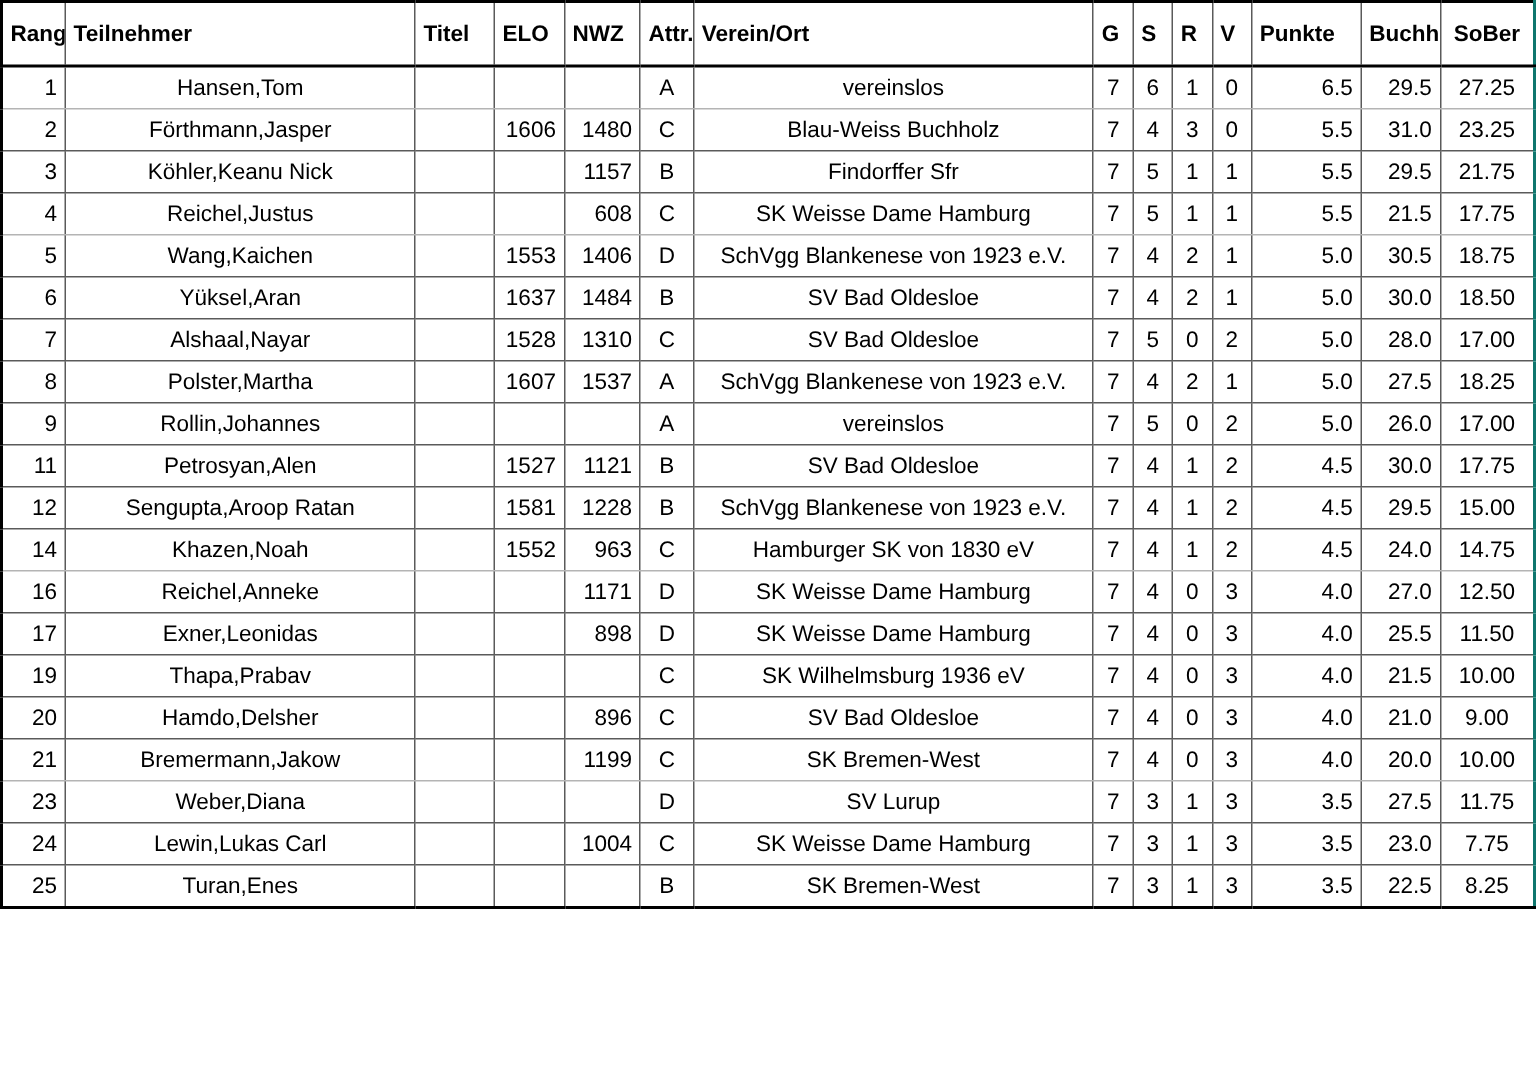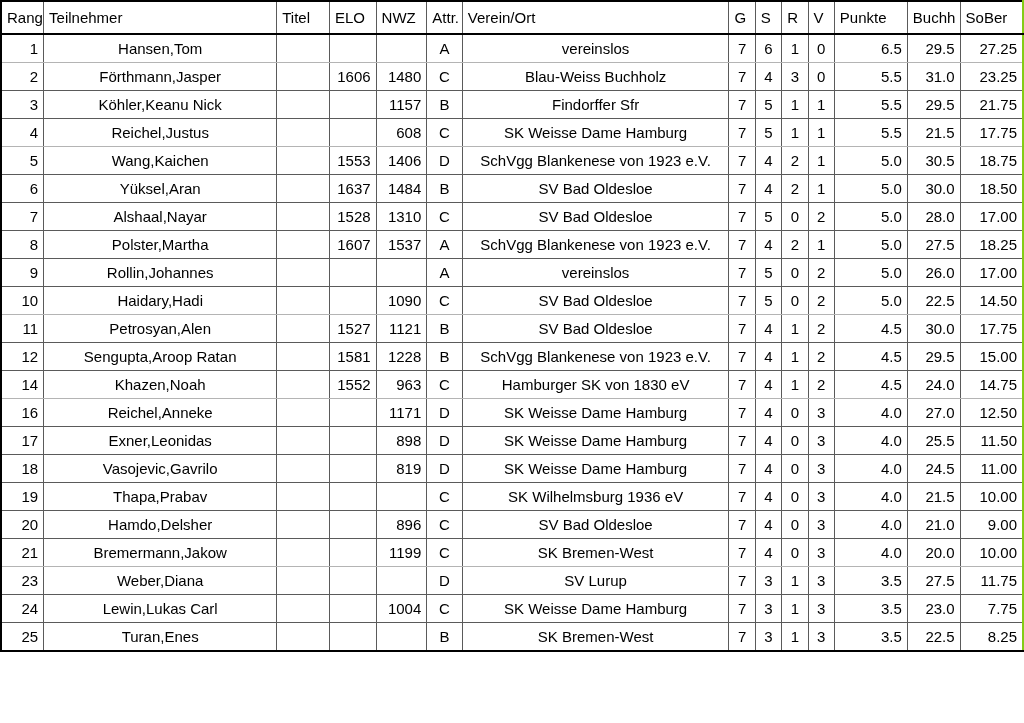--- a/index.html
+++ b/index.html
@@ -29,36 +29,37 @@
     border-bottom: 1px solid #5a5a5a;
     padding: 0 5px;
     height: 27px;
     line-height: 27px;
     box-sizing: border-box;
     overflow: hidden;
     white-space: nowrap;
   }
 
   table.standings thead th {
-    font-weight: normal;
+    font-weight: bold;
     text-align: left;
     border-bottom: 2px solid #000000;
     border-top: 2px solid #000000;
-    height: 33px;
+    height: 43px;
     line-height: 27px;
   }
 
   
   table.standings th.c-rang,
   table.standings td.c-rang {
     border-left: 2px solid #000000;
   }
   table.standings th.c-sober,
   table.standings td.c-sober {
-    border-right: 2px solid #84cc16;
+    border-right: 2px solid #0f766e;
+    text-align: center;
   }
 
   
   .c-rang   { width: 42px;  }
   .c-titel  { width: 52px;  }
   .c-elo    { width: 46px;  }
   .c-nwz    { width: 50px;  }
   .c-attr   { width: 35px;  }
   .c-verein { width: 263px; }
   .c-g      { width: 26px;  }
@@ -260,36 +261,20 @@
         <td class="c-attr ctr">A</td>
         <td class="c-verein lft">vereinslos</td>
         <td class="c-g ctr">7</td>
         <td class="c-s ctr">5</td>
         <td class="c-r ctr">0</td>
         <td class="c-v ctr">2</td>
         <td class="c-punkte num">5.0</td>
         <td class="c-buchh num">26.0</td>
         <td class="c-sober num">17.00</td>
       </tr>
-      <tr class="group-end">
-        <td class="c-rang num">10</td>
-        <td class="c-name lft">Haidary,Hadi</td>
-        <td class="c-titel ctr"></td>
-        <td class="c-elo num"></td>
-        <td class="c-nwz num">1090</td>
-        <td class="c-attr ctr">C</td>
-        <td class="c-verein lft">SV Bad Oldesloe</td>
-        <td class="c-g ctr">7</td>
-        <td class="c-s ctr">5</td>
-        <td class="c-r ctr">0</td>
-        <td class="c-v ctr">2</td>
-        <td class="c-punkte num">5.0</td>
-        <td class="c-buchh num">22.5</td>
-        <td class="c-sober num">14.50</td>
-      </tr>
       <tr>
         <td class="c-rang num">11</td>
         <td class="c-name lft">Petrosyan,Alen</td>
         <td class="c-titel ctr"></td>
         <td class="c-elo num">1527</td>
         <td class="c-nwz num">1121</td>
         <td class="c-attr ctr">B</td>
         <td class="c-verein lft">SV Bad Oldesloe</td>
         <td class="c-g ctr">7</td>
         <td class="c-s ctr">4</td>
@@ -357,36 +342,20 @@
         <td class="c-verein lft">SK Weisse Dame Hamburg</td>
         <td class="c-g ctr">7</td>
         <td class="c-s ctr">4</td>
         <td class="c-r ctr">0</td>
         <td class="c-v ctr">3</td>
         <td class="c-punkte num">4.0</td>
         <td class="c-buchh num">25.5</td>
         <td class="c-sober num">11.50</td>
       </tr>
       <tr>
-        <td class="c-rang num">18</td>
-        <td class="c-name lft">Vasojevic,Gavrilo</td>
-        <td class="c-titel ctr"></td>
-        <td class="c-elo num"></td>
-        <td class="c-nwz num">819</td>
-        <td class="c-attr ctr">D</td>
-        <td class="c-verein lft">SK Weisse Dame Hamburg</td>
-        <td class="c-g ctr">7</td>
-        <td class="c-s ctr">4</td>
-        <td class="c-r ctr">0</td>
-        <td class="c-v ctr">3</td>
-        <td class="c-punkte num">4.0</td>
-        <td class="c-buchh num">24.5</td>
-        <td class="c-sober num">11.00</td>
-      </tr>
-      <tr>
         <td class="c-rang num">19</td>
         <td class="c-name lft">Thapa,Prabav</td>
         <td class="c-titel ctr"></td>
         <td class="c-elo num"></td>
         <td class="c-nwz num"></td>
         <td class="c-attr ctr">C</td>
         <td class="c-verein lft">SK Wilhelmsburg 1936 eV</td>
         <td class="c-g ctr">7</td>
         <td class="c-s ctr">4</td>
         <td class="c-r ctr">0</td>

